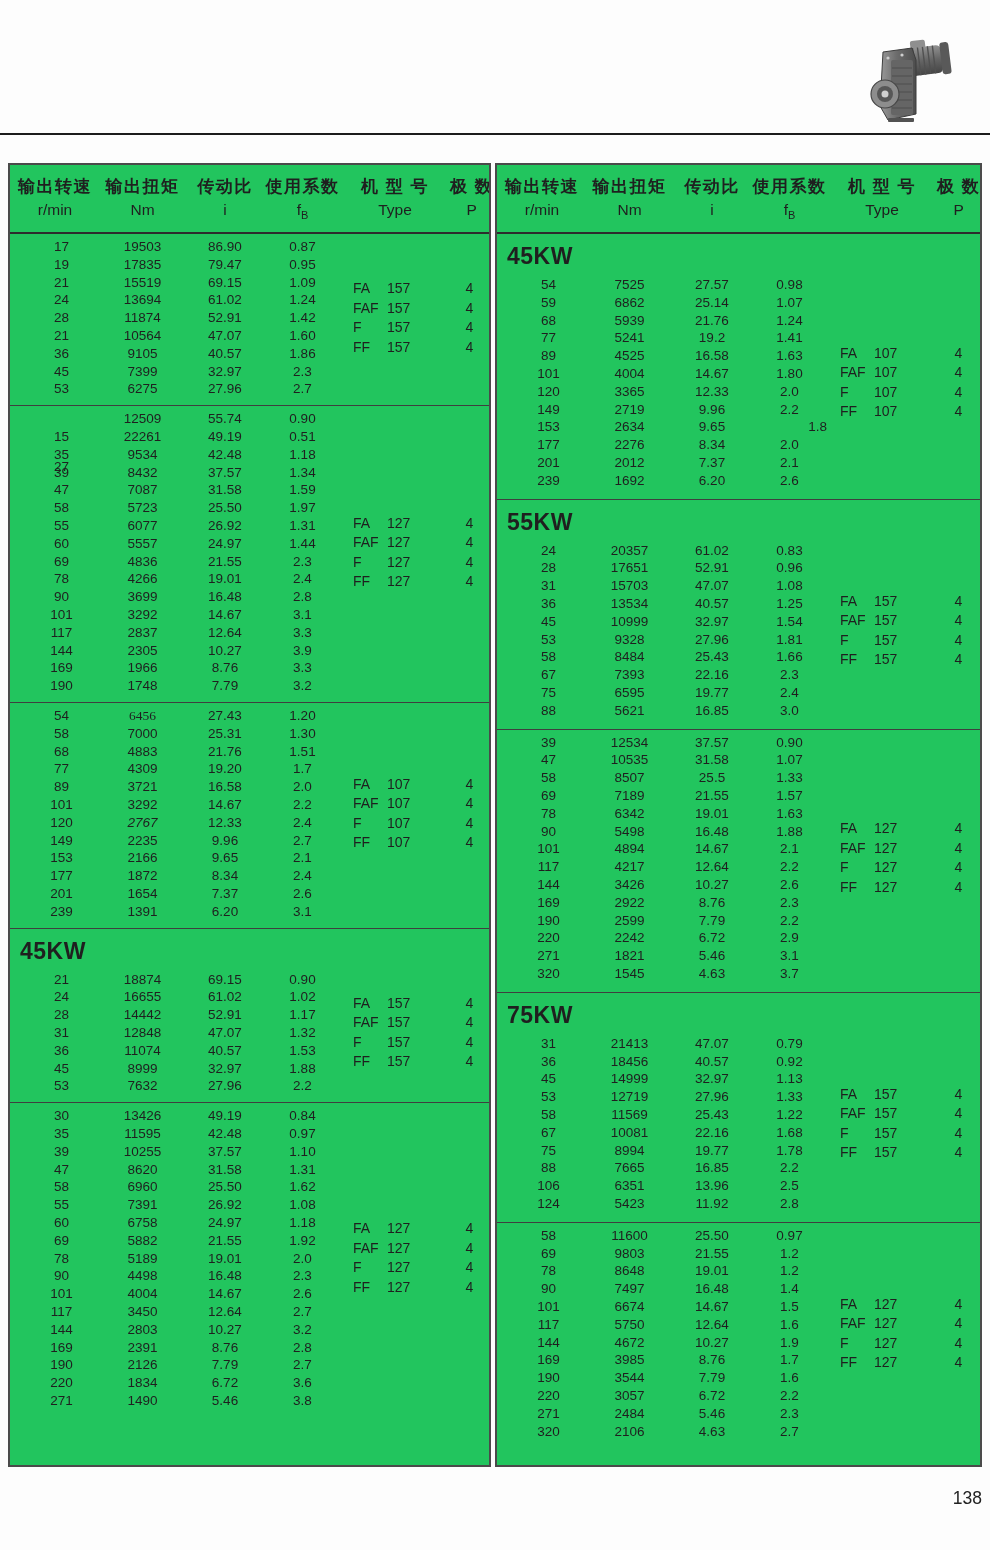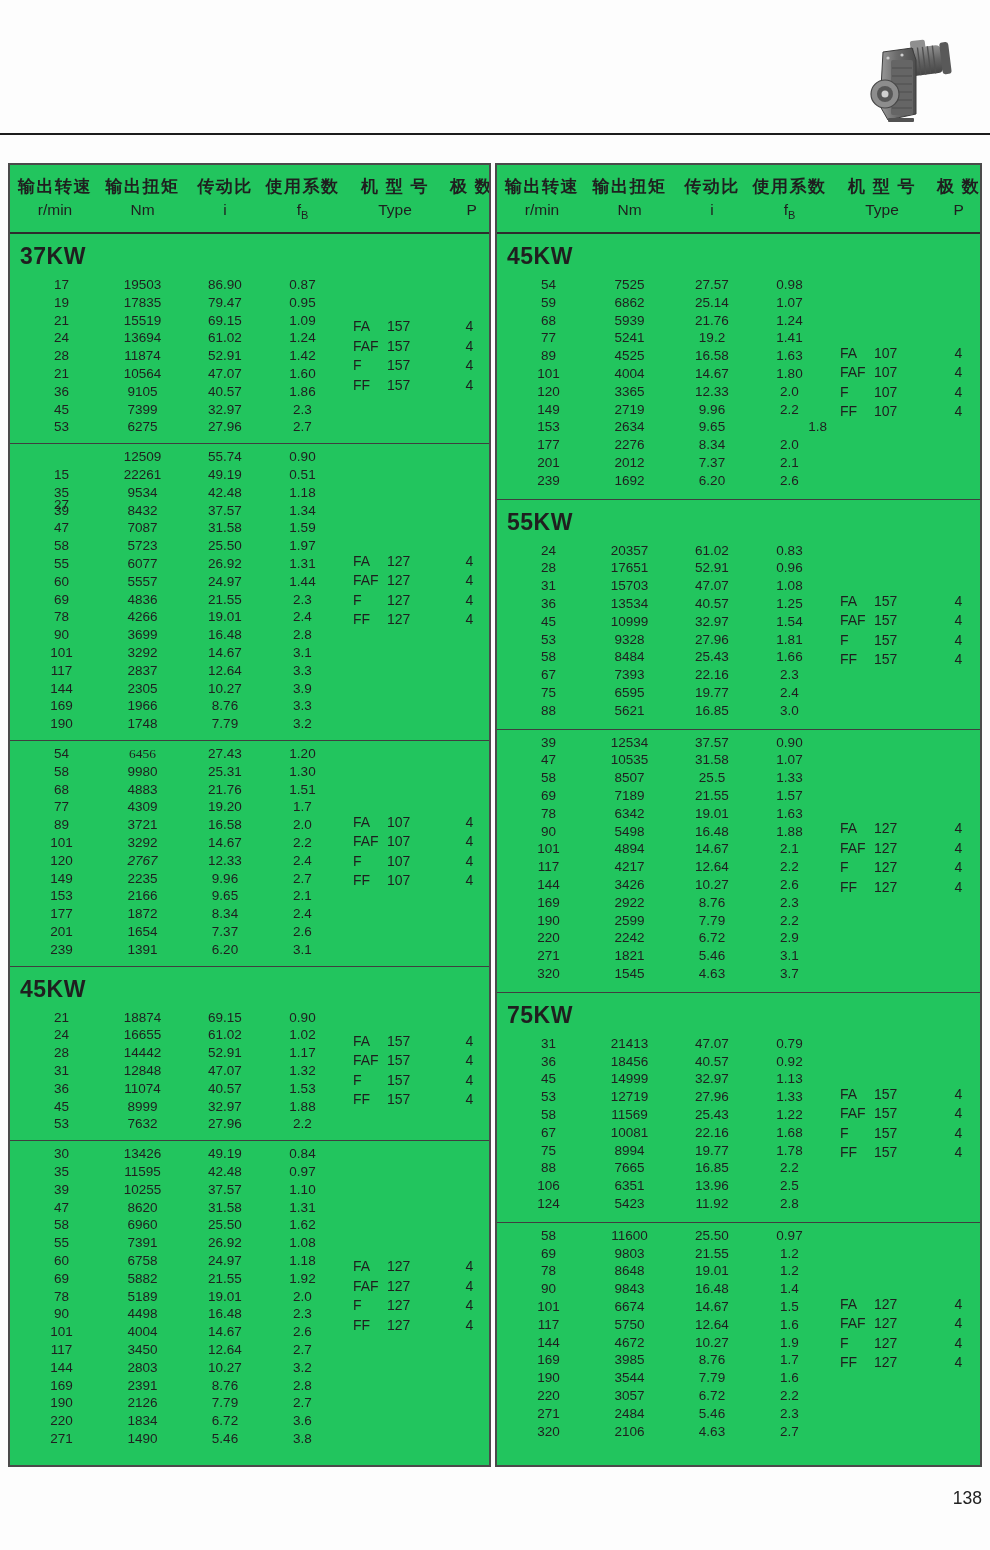--- a/index.html
+++ b/index.html
@@ -105,21 +105,20 @@
           </div>
           <div class="hcell">
             <div class="hzh">机 型 号</div>
             <div class="hunit">Type</div>
           </div>
           <div class="hcell">
             <div class="hzh">极 数</div>
             <div class="hunit">P</div>
           </div>
         </div>
-        <div class="sec-title">37KW</div>
         <div class="block sep">
           <div class="c shift" style="grid-area: 1 / 1;">17</div>
           <div class="c" style="grid-area: 1 / 2;">19503</div>
           <div class="c" style="grid-area: 1 / 3;">86.90</div>
           <div class="c" style="grid-area: 1 / 4;">0.87</div>
           <div class="c shift" style="grid-area: 2 / 1;">19</div>
           <div class="c" style="grid-area: 2 / 2;">17835</div>
           <div class="c" style="grid-area: 2 / 3;">79.47</div>
           <div class="c" style="grid-area: 2 / 4;">0.95</div>
           <div class="c shift" style="grid-area: 3 / 1;">21</div>
@@ -264,21 +263,21 @@
             <div class="pline">4</div>
             <div class="pline">4</div>
           </div>
         </div>
         <div class="block sep">
           <div class="c shift" style="grid-area: 1 / 1;">54</div>
           <div class="c" style="grid-area: 1 / 2; font-family: Liberation Serif, serif;">6456</div>
           <div class="c" style="grid-area: 1 / 3;">27.43</div>
           <div class="c" style="grid-area: 1 / 4;">1.20</div>
           <div class="c shift" style="grid-area: 2 / 1;">58</div>
-          <div class="c" style="grid-area: 2 / 2;">9980</div>
+          <div class="c" style="grid-area: 2 / 2;">7000</div>
           <div class="c" style="grid-area: 2 / 3;">25.31</div>
           <div class="c" style="grid-area: 2 / 4;">1.30</div>
           <div class="c shift" style="grid-area: 3 / 1;">68</div>
           <div class="c" style="grid-area: 3 / 2;">4883</div>
           <div class="c" style="grid-area: 3 / 3;">21.76</div>
           <div class="c" style="grid-area: 3 / 4;">1.51</div>
           <div class="c shift" style="grid-area: 4 / 1;">77</div>
           <div class="c" style="grid-area: 4 / 2;">4309</div>
           <div class="c" style="grid-area: 4 / 3;">19.20</div>
           <div class="c" style="grid-area: 4 / 4;">1.7</div>
@@ -814,21 +813,21 @@
           <div class="c" style="grid-area: 1 / 4;">0.97</div>
           <div class="c shift" style="grid-area: 2 / 1;">69</div>
           <div class="c" style="grid-area: 2 / 2;">9803</div>
           <div class="c" style="grid-area: 2 / 3;">21.55</div>
           <div class="c" style="grid-area: 2 / 4;">1.2</div>
           <div class="c shift" style="grid-area: 3 / 1;">78</div>
           <div class="c" style="grid-area: 3 / 2;">8648</div>
           <div class="c" style="grid-area: 3 / 3;">19.01</div>
           <div class="c" style="grid-area: 3 / 4;">1.2</div>
           <div class="c shift" style="grid-area: 4 / 1;">90</div>
-          <div class="c" style="grid-area: 4 / 2;">9843</div>
+          <div class="c" style="grid-area: 4 / 2;">7497</div>
           <div class="c" style="grid-area: 4 / 3;">16.48</div>
           <div class="c" style="grid-area: 4 / 4;">1.4</div>
           <div class="c shift" style="grid-area: 5 / 1;">101</div>
           <div class="c" style="grid-area: 5 / 2;">6674</div>
           <div class="c" style="grid-area: 5 / 3;">14.67</div>
           <div class="c" style="grid-area: 5 / 4;">1.5</div>
           <div class="c shift" style="grid-area: 6 / 1;">117</div>
           <div class="c" style="grid-area: 6 / 2;">5750</div>
           <div class="c" style="grid-area: 6 / 3;">12.64</div>
           <div class="c" style="grid-area: 6 / 4;">1.6</div>

